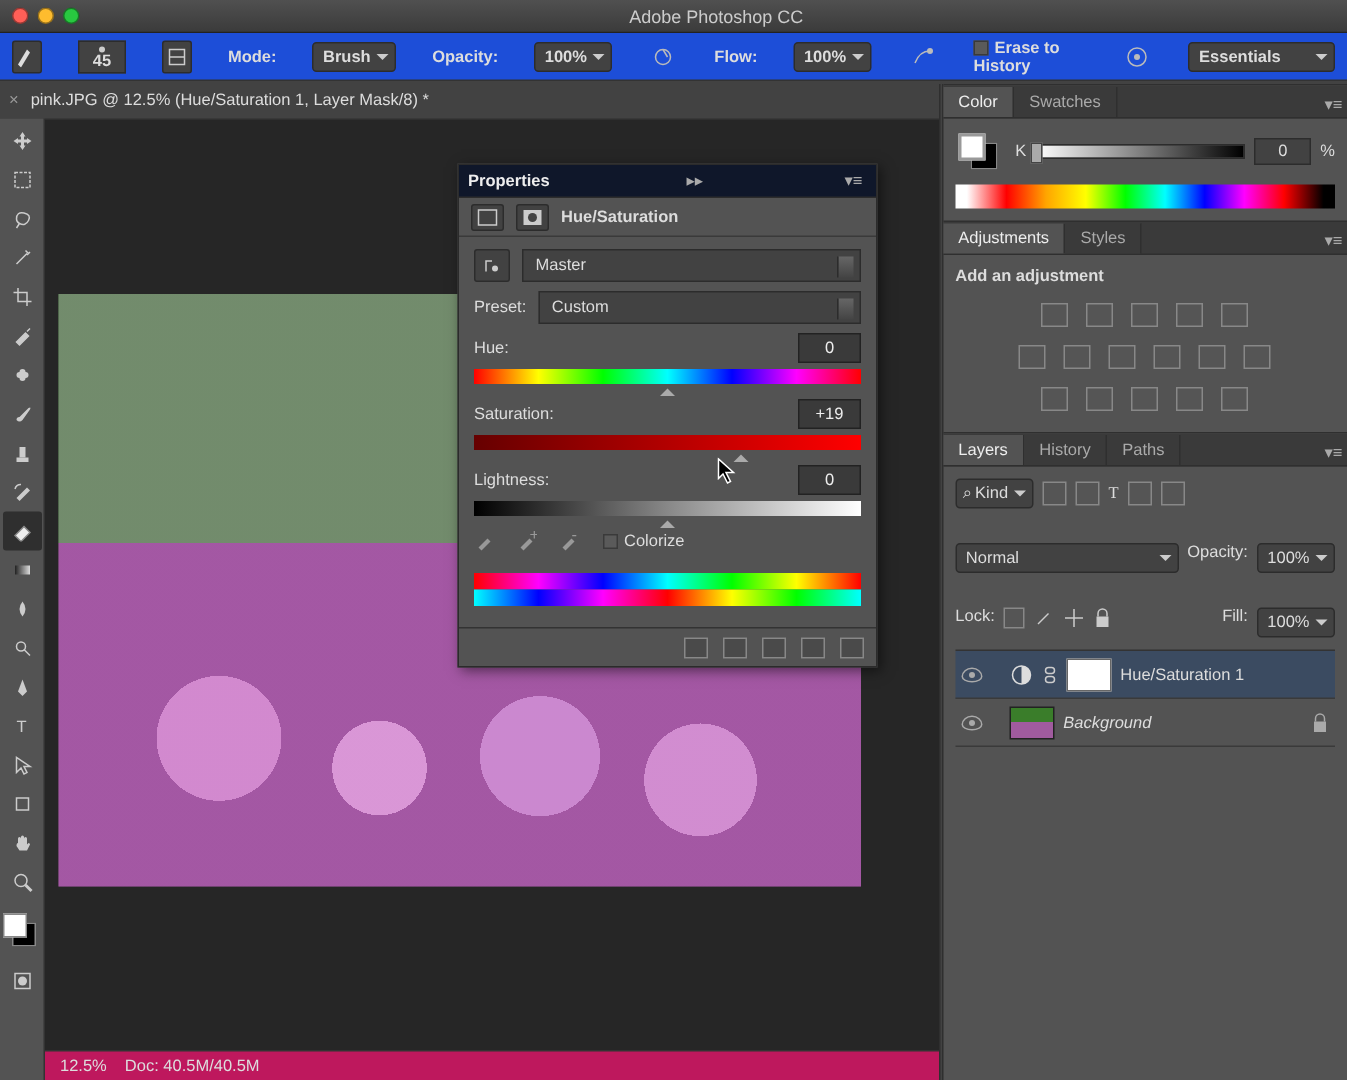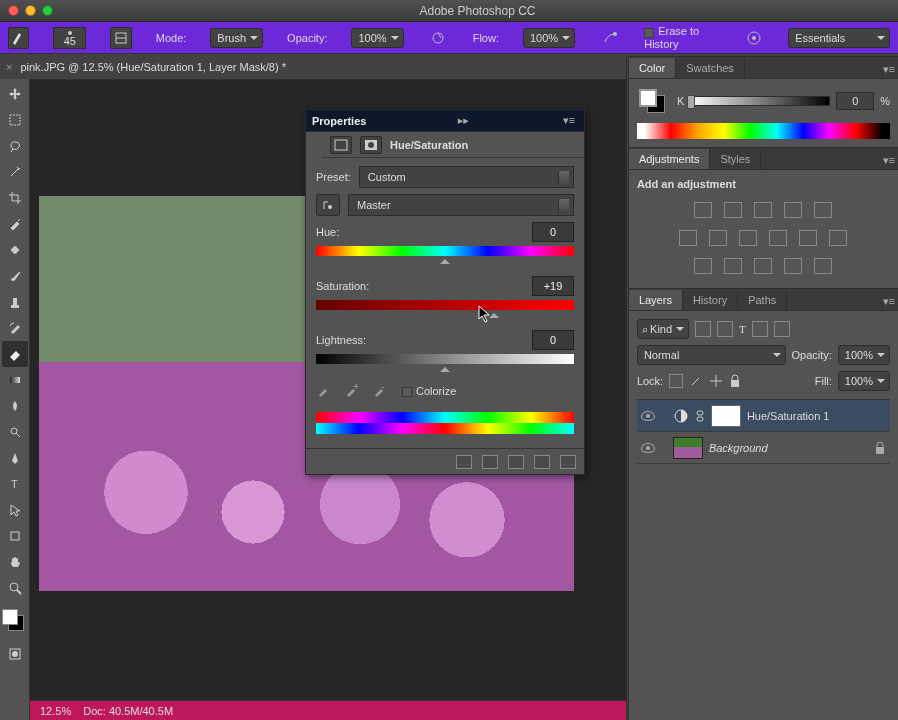--- a/index.html
+++ b/index.html
@@ -2,21 +2,21 @@
 <html><head>
 <meta charset="utf-8">
 <style>
 * { margin: 0; padding: 0; box-sizing: border-box; font-family: "Lucida Grande", Arial, sans-serif; font-size: 11px; color: #ddd; user-select: none; }
 body { background: #535353; width: 898px; height: 720px; overflow: hidden; position: relative; }
 .titlebar { height: 22px; background: linear-gradient(#505050,#3b3b3b); display: flex; align-items: center; padding: 0 8px; border-bottom: 1px solid #222; }
 .traffic { display: flex; gap: 6px; margin-right: 12px; }
 .dot { width: 11px; height: 11px; border-radius: 50%; border: 1px solid rgba(0,0,0,.4); }
 .red{background:#ff5f57}.yel{background:#febc2e}.grn{background:#28c840}
 .title-text { flex: 1; text-align: center; color: #ccc; font-size: 12px; }
-.optbar { height: 32px; background: #6d28d9; display: flex; align-items: center; padding: 0 8px; gap: 24px; border-bottom: 1px solid #333; }
+.optbar { height: 32px; background: #1d4ed8; display: flex; align-items: center; padding: 0 8px; gap: 24px; border-bottom: 1px solid #333; font-weight: bold; }
 .iconbox { width: 26px; height: 22px; background: #424242; border: 1px solid #2c2c2c; display: flex; align-items: center; justify-content: center; border-radius: 2px; }
 .brush-size { width: 40px; height: 22px; background: #424242; border: 1px solid #2c2c2c; display: flex; align-items: center; justify-content: center; position: relative; }
 .brush-size .dot2 { position:absolute; top:3px; width:4px; height:4px; background:#ccc; border-radius:50%;}
 .lbl { color: #ddd; }
 .dd { display:inline-flex; align-items:center; background:#424242; border:1px solid #2c2c2c; border-radius:3px; padding: 2px 16px 2px 6px; height:20px; position:relative; }
 .dd::after { content:""; position:absolute; right:4px; top:7px; border:4px solid transparent; border-top-color:#ccc; }
 .check { width:10px; height:10px; border:1px solid #3a3a3a; background:#5a5a5a; margin-right:4px; display:inline-block; vertical-align:middle;}
 .optbar .right { margin-left:auto; }
 .tabbar { height: 26px; background: #424242; display:flex; align-items:center; padding: 0 4px; border-bottom: 1px solid #2f2f2f; }
 .tabbar .x { margin-left: 2px; margin-right: 8px; color:#999; }
@@ -40,39 +40,39 @@
 .colortab .bgs{position:absolute; width:18px; height:18px; background:#000; border:1px solid #888; left:10px; top:8px;}
 .colortab .fgs{position:absolute; width:18px; height:18px; background:#fff; border:2px solid #999; left:2px; top:2px;}
 .kslider{ display:inline-flex; align-items:center; gap:6px; margin-left:8px;}
 .kslider .track{ width:140px; height:10px; background:linear-gradient(90deg,#fff,#000); border:1px solid #2c2c2c; position:relative;}
 .kslider .thumb{ position:absolute; left:-4px; top:-2px; width:8px; height:14px; background:#aaa; border:1px solid #444;}
 .kinput{ width:38px; height:18px; background:#424242; border:1px solid #2c2c2c; text-align:center; color:#ddd;}
 .spectrum{ height:16px; margin-top:8px; background:linear-gradient(90deg,#fff 0%,#fff 3%,red,orange,yellow,lime,cyan,blue,magenta,red,#000 97%,#000 100%);}
 .adjrow{ display:flex; gap:12px; justify-content:center; padding:6px 0;}
 .adjicon{ width:18px; height:16px; border:1px solid #888; background:#555;}
 .layerpanel .top{ display:flex; gap:6px; align-items:center;}
-.layerpanel .row{ display:flex; align-items:center; gap:6px; margin-top:6px;}
+.layerpanel .row{ display:flex; align-items:flex-start; gap:6px; margin-top:23px;}
 .layers-list{ margin-top:8px; border-top:1px solid #333;}
 .layer{ display:flex; align-items:center; height:32px; border-bottom:1px solid #3a3a3a; padding: 0 4px; gap:6px;}
 .layer.sel{ background:#3b4b61;}
 .eye{ width:14px; height:10px; border:1px solid #aaa; border-radius:50% 50% 50% 50%/60% 60% 40% 40%; position:relative;}
 .eye::after{content:"";position:absolute;width:4px;height:4px;background:#aaa;border-radius:50%;left:4px;top:2px;}
 .thumbimg{ width:30px; height:22px; background:linear-gradient(#3a7d2a 0 45%, #a05b9e 45% 100%); border:1px solid #222;}
 .maskthumb{ width:30px; height:22px; background:#fff; border:1px solid #666;}
 
 .prop-panel { position:absolute; top:109px; left:305px; width:280px; background:#535353; border:1px solid #2b2b2b; box-shadow: 2px 2px 8px rgba(0,0,0,.5);}
 .prop-head{ height:22px; background:#0f172a; display:flex; align-items:center; padding:0 6px; border-bottom:1px solid #2c2c2c;}
 .prop-head .title{ font-weight:bold; color:#eee;}
 .prop-head .collapse{ margin-left:auto; color:#aaa;}
-.prop-sub{ height:26px; display:flex; align-items:center; padding:0 8px; gap:8px; border-bottom:1px solid #3a3a3a;margin-left:16px;}
+.prop-sub{ height:26px; display:flex; align-items:center; padding:0 8px; gap:8px; border-bottom:1px solid #3a3a3a;}
 .prop-body{ padding:8px 10px 12px;}
 .field-row{ display:flex; align-items:center; gap:8px; margin-bottom:6px;}
 .wide-dd{ flex:1; background:#424242; border:1px solid #2c2c2c; height:22px; display:flex; align-items:center; padding:0 18px 0 8px; position:relative;}
 .wide-dd::after{content:"";position:absolute; right:4px; top:4px; width:10px; height:14px; background:linear-gradient(#666,#444); border-left:1px solid #2c2c2c;}
-.slider-row{ margin-top:4px; margin-bottom:20px;}
+.slider-row{ margin-top:4px; margin-bottom:10px;}
 .slider-row .lab-inp{ display:flex; justify-content:space-between; align-items:center;}
 .numbox{ width:42px; height:20px; background:#3a3a3a; border:1px solid #222; text-align:center; color:#eee; line-height:18px;}
 .hue-bar{ height:10px; background:linear-gradient(90deg,red,yellow,lime,cyan,blue,magenta,red); position:relative; margin-top:4px;}
 .grey-bar{ height:10px; background:linear-gradient(90deg,#555,#555 50%,#bbb 50%, #bbb); position:relative; margin-top:4px;}
 .light-bar{ height:10px; background:linear-gradient(90deg,#000,#888,#fff); position:relative; margin-top:4px;}
 .tri-thumb{ position:absolute; top:8px; width:0; height:0; border:5px solid transparent; border-bottom-color:#aaa;}
 .dual-strip{ margin-top:14px; height:24px;}
 .dual-strip .a{ height:11px; background:linear-gradient(90deg,red,magenta,blue,cyan,lime,yellow,red);}
 .dual-strip .b{ height:11px; background:linear-gradient(90deg,cyan,blue,magenta,red,yellow,lime,cyan);}
 .prop-foot{ height:26px; border-top:1px solid #333; display:flex; align-items:center; justify-content:flex-end; gap:10px; padding:0 8px;}
@@ -300,34 +300,34 @@
     <span class="iconbox" style="width:22px;height:18px">
         <svg width="14" height="12">
           <rect x="1" y="1" width="12" height="10" fill="#ccc"></rect>
           <circle cx="7" cy="6" r="3" fill="#444"></circle>
         </svg>
       </span>
     <span style="font-weight:bold">Hue/Saturation</span>
   </div>
   <div class="prop-body">
     <div class="field-row">
-      <span>Preset:</span>
-      <div class="wide-dd">
-          <span>Custom</span>
-        </div>
-    </div>
-    <div class="field-row">
       <span class="iconbox" style="width:24px;height:22px">
           <svg width="16" height="16">
             <path d="M4 12 L4 5 L8 5" stroke="#ccc" fill="none"></path>
             <circle cx="10" cy="10" r="2" fill="#ccc"></circle>
           </svg>
         </span>
       <div class="wide-dd">
           <span>Master</span>
+        </div>
+    </div>
+    <div class="field-row">
+      <span>Preset:</span>
+      <div class="wide-dd">
+          <span>Custom</span>
         </div>
     </div>
 
     <div class="slider-row">
       <div class="lab-inp">
         <span>Hue:</span>
         <div class="numbox">0</div>
       </div>
       <div class="hue-bar">
           <div class="tri-thumb" style="left:calc(50% - 5px)"></div>

